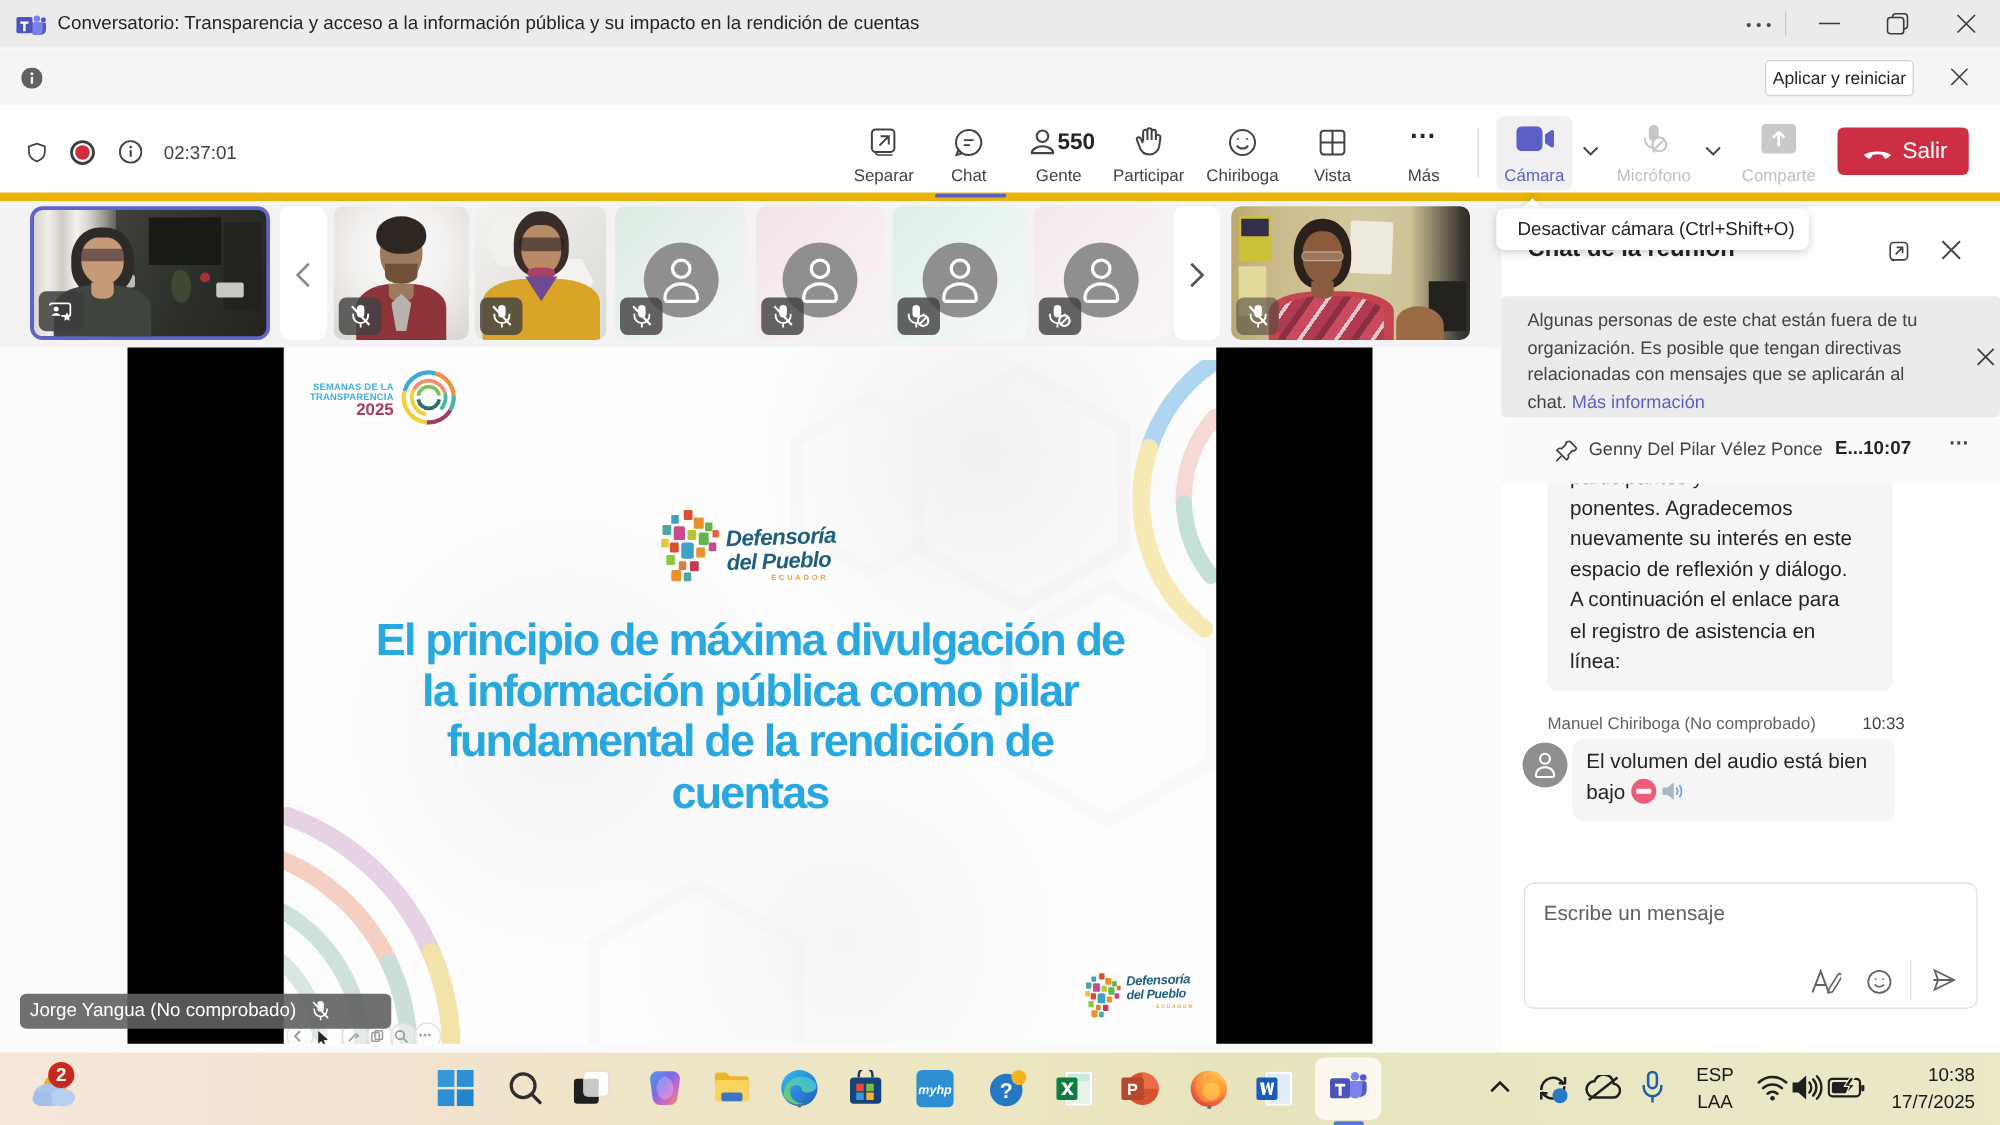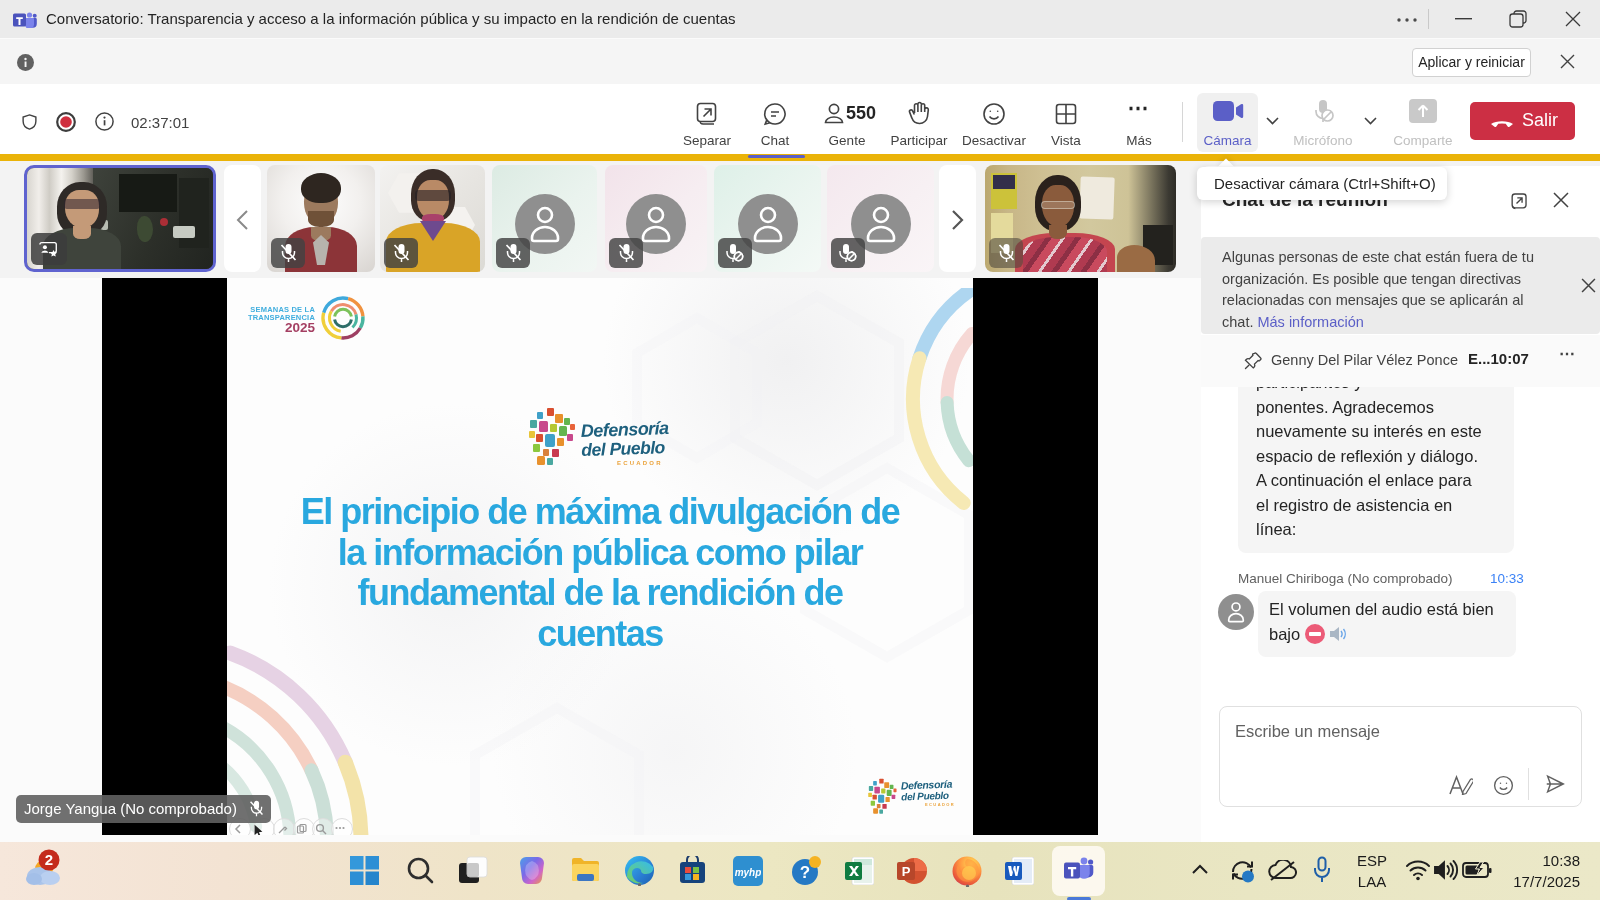--- a/index.html
+++ b/index.html
@@ -24,21 +24,21 @@
 #strip { position:absolute; top:161px; left:0; width:1600px; height:117px; background:#f3f3f3; }
 .tile { position:absolute; top:5px; height:106px; border-radius:8px; overflow:hidden; }
 .micoff { position:absolute; left:4px; bottom:4px; width:34px; height:30px; background:rgba(66,66,66,0.82); border-radius:6px; }
 .avcirc { position:absolute; width:60px; height:60px; border-radius:50%; background:#8f8f8f; top:29px; }
 
 
 #stage { position:absolute; top:278px; left:0; width:1191px; height:560px; background:#fbfbfb; }
 #blackL { position:absolute; left:102px; top:0; width:125px; height:557px; background:#000; }
 #blackR { position:absolute; left:973px; top:0; width:125px; height:557px; background:#000; }
 #slide { position:absolute; left:227px; top:0; width:746px; height:557px; background:#fdfdfd; overflow:hidden; }
-#namelabel { position:absolute; left:16px; top:517px; width:255px; height:28px; background:rgba(97,97,97,0.9); border-radius:5px; color:#fff; font-size:15px; line-height:28px; padding-left:8px; }
+#namelabel { position:absolute; left:16px; top:517px; width:297px; height:28px; background:rgba(97,97,97,0.9); border-radius:5px; color:#fff; font-size:15px; line-height:28px; padding-left:8px; }
 
 
 #chat { position:absolute; top:166px; left:1201px; width:399px; height:676px; background:#fff; border-radius:8px 0 0 0; }
 
 
 #taskbar { position:absolute; top:842px; left:0; width:1600px; height:58px;
   background:linear-gradient(90deg,#f6e7db 0%,#f3e3d3 14%,#efe4c8 30%,#ece7c2 48%,#e7e3bd 62%,#e9e6c3 78%,#ebe8c8 100%); }
 </style>
 </head>
 <body>
@@ -126,21 +126,21 @@
       </svg>
       <div class="tlab">Participar</div>
     </div>
     <div class="tbtn" style="left:948px;width:92px;">
       <svg class="abs" style="left:33px;top:1px" width="26" height="26" viewBox="0 0 26 26" fill="none" stroke="#424242" stroke-width="1.6">
         <circle cx="13" cy="13" r="10"></circle>
         <circle cx="9.3" cy="10.2" r="0.8" fill="#424242" stroke="none"></circle>
           <circle cx="16.7" cy="10.2" r="0.8" fill="#424242" stroke="none"></circle>
         <path d="M8.5 15.5 a5.5 5.5 0 0 0 9 0"></path>
       </svg>
-      <div class="tlab">Desactivar</div>
+      <div class="tlab">Chiriboga</div>
     </div>
     <div class="tbtn" style="left:1040px;width:52px;">
       <svg class="abs" style="left:13px;top:1px" width="26" height="26" viewBox="0 0 26 26" fill="none" stroke="#424242" stroke-width="1.6">
         <rect x="3.5" y="3.5" width="19" height="19" rx="2.5"></rect>
         <path d="M13 3.5 v19 M3.5 13 h19"></path>
       </svg>
       <div class="tlab">Vista</div>
     </div>
     <div class="tbtn" style="left:1114px;width:50px;">
       <div class="abs" style="left:0;top:-4px;width:100%;text-align:center;font-size:21px;letter-spacing:2px;color:#242424;font-weight:bold;">⋯</div>
@@ -504,21 +504,21 @@
     <div class="abs" style="left:0px;top:169px;width:399px;height:52px;background:#fafafa;"></div>
     <svg class="abs" style="left:42px;top:185px" width="20" height="20" viewBox="0 0 24 24" fill="none" stroke="#424242" stroke-width="1.6">
       <path d="M13.8 2.8 a1.3 1.3 0 0 1 1.9 0 l5.5 5.5 a1.3 1.3 0 0 1 0 1.9 l-1.2 1.2 a1.3 1.3 0 0 1 -1.5 0.2 l-0.4 -0.2 l-4.3 4.3 a3.2 3.2 0 0 1 -0.6 3.7 l-0.9 0.9 l-9.3 -9.3 l0.9 -0.9 a3.2 3.2 0 0 1 3.7 -0.6 l4.3 -4.3 l-0.2 -0.4 a1.3 1.3 0 0 1 0.2 -1.5 z"></path>
       <path d="M7 17 L3 21" stroke-linecap="round"></path>
     </svg>
     <div class="abs" style="left:70px;top:186px;font-size:14.5px;color:#424242;">Genny Del Pilar Vélez Ponce</div>
     <div class="abs" style="left:267px;top:184px;font-size:15px;font-weight:bold;color:#242424;">E...10:07</div>
     <div class="abs" style="left:358px;top:178px;font-size:16px;letter-spacing:1px;color:#424242;font-weight:bold;">⋯</div>
 
     <div class="abs" style="left:37px;top:405px;font-size:13.5px;color:#616161;">Manuel Chiriboga (No comprobado)</div>
-    <div class="abs" style="left:289px;top:405px;font-size:13.5px;color:#3b82f6;">10:33</div>
+    <div class="abs" style="left:289px;top:405px;font-size:13.5px;color:#404040;">10:33</div>
     <div class="abs" style="left:17px;top:428px;width:36px;height:36px;border-radius:50%;background:#8f8f8f;">
       <svg style="position:absolute;left:9px;top:7px" width="18" height="22" viewBox="0 0 32 38" fill="none" stroke="#fff" stroke-width="3">
         <circle cx="16" cy="10" r="7"></circle>
           <path d="M3 33 a13 11 0 0 1 26 0 v1 a2 2 0 0 1 -2 2 h-22 a2 2 0 0 1 -2 -2 z"></path>
       </svg>
     </div>
     <div class="abs" style="left:57px;top:425px;width:258px;height:66px;background:#f5f5f5;border-radius:8px;"></div>
     <div class="abs" style="left:68px;top:431px;width:240px;font-size:16.5px;line-height:25px;color:#242424;">El volumen del audio está bien<br>bajo <span style="display:inline-block;width:20px;height:20px;background:#ec5b77;border-radius:50%;vertical-align:-4px;position:relative;"><span style="position:absolute;left:4px;top:8px;width:12px;height:4px;background:#fff;border-radius:1px;"></span></span> <svg width="18" height="16" viewBox="0 0 18 16" style="vertical-align:-2px">
           <path d="M1 5 h4 L10 1 v14 L5 11 H1 z" fill="#a9b6c4"></path>
           <path d="M12 5 a5 5 0 0 1 0 6 M14.5 3 a8 8 0 0 1 0 10" stroke="#6aa5e8" stroke-width="1.4" fill="none"></path>

